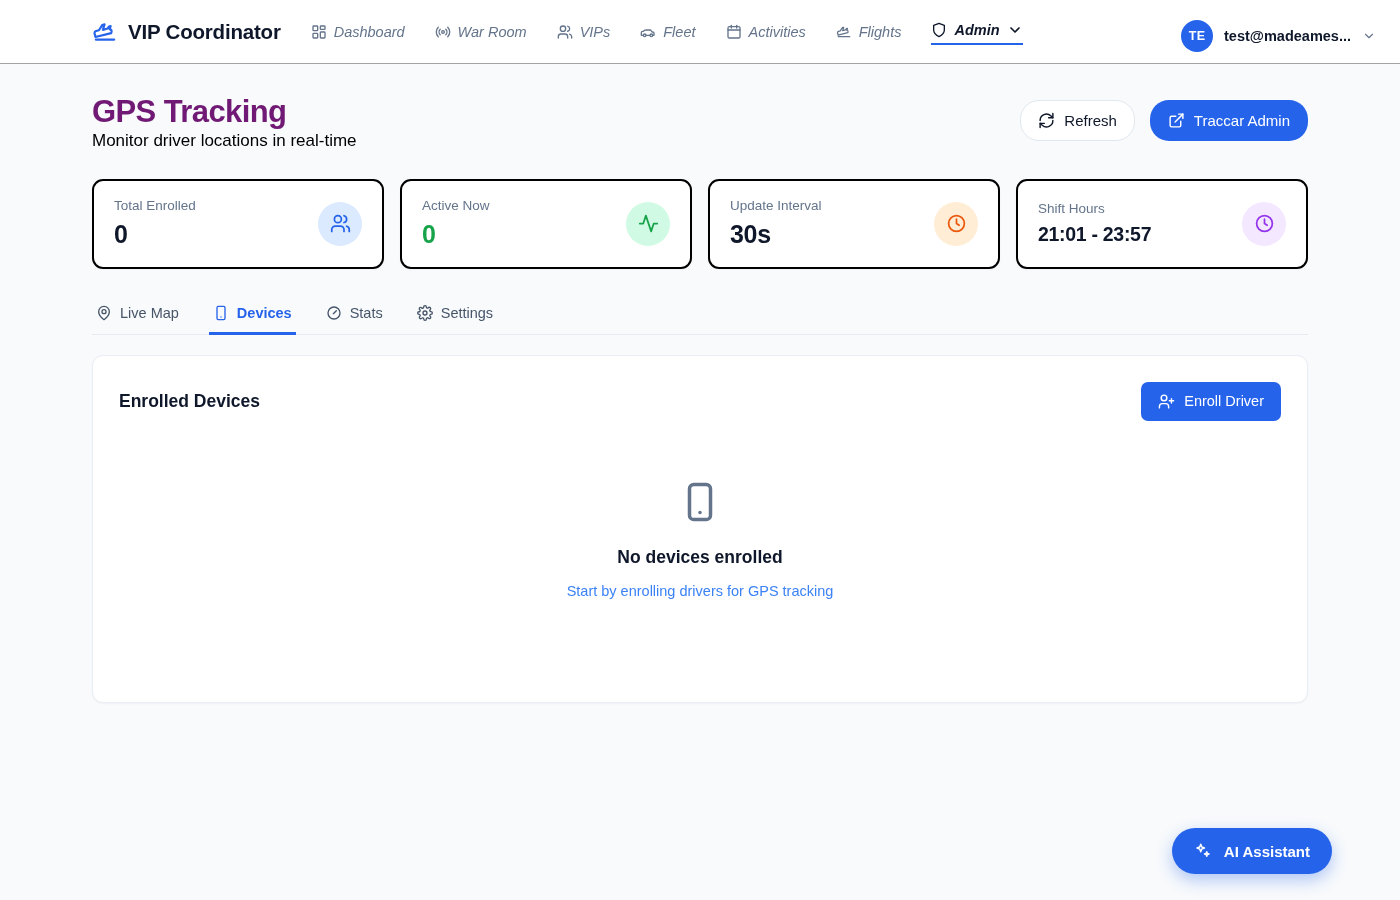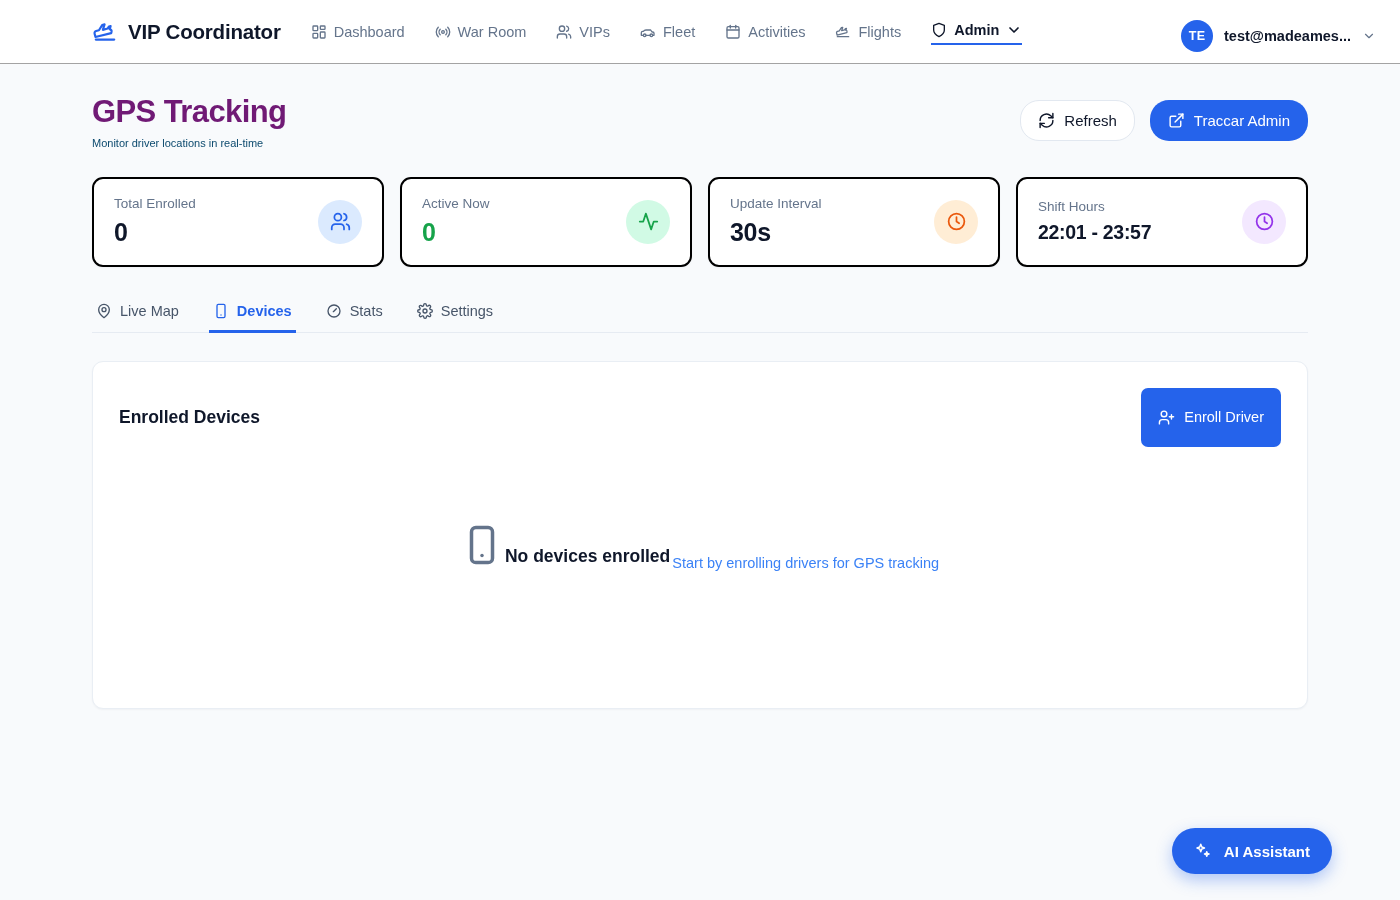--- a/index.html
+++ b/index.html
@@ -21,20 +21,21 @@
   }
   .brand { display: flex; align-items: center; gap: 10px; }
   .brand-icon { width: 26px; height: 26px; color: #2563eb; display: block; }
   .brand-title { font-size: 20.5px; font-weight: bold; letter-spacing: -0.2px; color: #0f172a; }
 
   .nav-items { display: flex; align-items: center; gap: 30px; margin-left: 30px; }
   .nav-item {
     display: flex; align-items: center; gap: 7px;
     font-size: 14.5px; color: #64748b; cursor: pointer;
     padding: 4px 0;
+    font-style: italic;
   }
   .nav-item svg { width: 16px; height: 16px; display: block; }
   .nav-item.admin {
     color: #0f172a; font-weight: bold; position: relative;
     padding-bottom: 7px;
   }
   .nav-item.admin::after {
     content: ""; position: absolute; left: 0; right: 0; bottom: 0;
     height: 2px; background: #2563eb;
   }
@@ -48,32 +49,32 @@
     display: flex; align-items: center; justify-content: center;
     letter-spacing: 0.3px;
   }
   .user-email { font-size: 14.5px; color: #0f172a; font-weight: bold; }
   .user-chev { width: 14px; height: 14px; color: #64748b; display: block; }
 
   
   .page { padding: 30px 92px 0 92px; }
   .page-head { display: flex; align-items: flex-start; }
   .page-title { font-size: 31px; font-weight: bold; letter-spacing: -0.6px; color: #701a75; line-height: 1.15; }
-  .page-sub { font-size: 11px; color: #0c4a6e; margin-top: 7px; }
+  .page-sub { font-size: 17px; color: #000000; margin-top: 1px; }
   .head-actions { margin-left: auto; display: flex; gap: 15px; padding-top: 6px; }
 
   .btn {
     display: inline-flex; align-items: center; gap: 9px;
     font-size: 15px; border-radius: 19px; cursor: pointer;
     padding: 11px 17px; border: 1px solid transparent;
   }
   .btn svg { width: 17px; height: 17px; display: block; }
   .btn-white { background: #ffffff; border-color: #e2e8f0; color: #0f172a; }
   .btn-blue { background: #2563eb; color: #ffffff; }
-  .btn-blue.small { padding: 20px 16px; font-size: 14.5px; border-radius: 7px; }
+  .btn-blue.small { padding: 10px 16px; font-size: 14.5px; border-radius: 7px; }
 
   
   .stats { display: grid; grid-template-columns: repeat(4, 1fr); gap: 16px; margin-top: 28px; }
   .stat-card {
     background: #ffffff; border: 2px solid #000000; border-radius: 11px;
     height: 90px; padding: 0 20px;
     display: flex; align-items: center;
     box-shadow: 0 1px 2px rgba(15,23,42,0.04);
   }
   .stat-text { display: flex; flex-direction: column; gap: 7px; }
@@ -100,33 +101,33 @@
   }
   .tab svg { width: 16px; height: 16px; display: block; }
   .tab.active { color: #2563eb; font-weight: bold; }
   .tab.active::after {
     content: ""; position: absolute; left: 0; right: 0; bottom: -1px;
     height: 2.5px; background: #2563eb;
   }
 
   
   .panel {
-    margin-top: 28px;
+    margin-top: 20px;
     background: #ffffff; border: 1px solid #e9eef4; border-radius: 11px;
     box-shadow: 0 1px 2px rgba(15,23,42,0.04);
     height: 348px; padding: 26px 26px 0 26px;
     display: flex; flex-direction: column;
   }
   .panel-head { display: flex; align-items: center; }
   .panel-title { font-size: 17.5px; font-weight: bold; color: #0f172a; }
   .panel-head .btn { margin-left: auto; }
 
   .empty {
     flex: 1;
-    display: flex; flex-direction: row; align-items: center; justify-content: center;
+    display: flex; flex-direction: column; align-items: center; justify-content: center;
     gap: 2px; padding-bottom: 42px;
   }
   .empty-icon { width: 42px; height: 42px; color: #64748b; display: block; margin-bottom: 22px; }
   .empty-title { font-size: 17.5px; font-weight: bold; color: #0f172a; }
   .empty-sub { font-size: 14.5px; color: #3b82f6; margin-top: 13px; }
 
   
   .fab {
     position: absolute; right: 68px; bottom: 26px;
     display: inline-flex; align-items: center; gap: 12px;
@@ -324,21 +325,21 @@
         <svg viewBox="0 0 24 24" fill="none" stroke="currentColor" stroke-width="2" stroke-linecap="round" stroke-linejoin="round">
           <circle cx="12" cy="12" r="9"></circle>
             <path d="M12 7v5l3 2"></path>
         </svg>
       </div>
     </div>
 
     <div class="stat-card">
       <div class="stat-text">
         <span class="stat-label">Shift Hours</span>
-        <span class="stat-value small">22:01 - 23:57</span>
+        <span class="stat-value small">21:01 - 23:57</span>
       </div>
       <div class="stat-icon ic-purple">
         <svg viewBox="0 0 24 24" fill="none" stroke="currentColor" stroke-width="2" stroke-linecap="round" stroke-linejoin="round">
           <circle cx="12" cy="12" r="9"></circle>
             <path d="M12 7v5l3 2"></path>
         </svg>
       </div>
     </div>
   </div>
 

